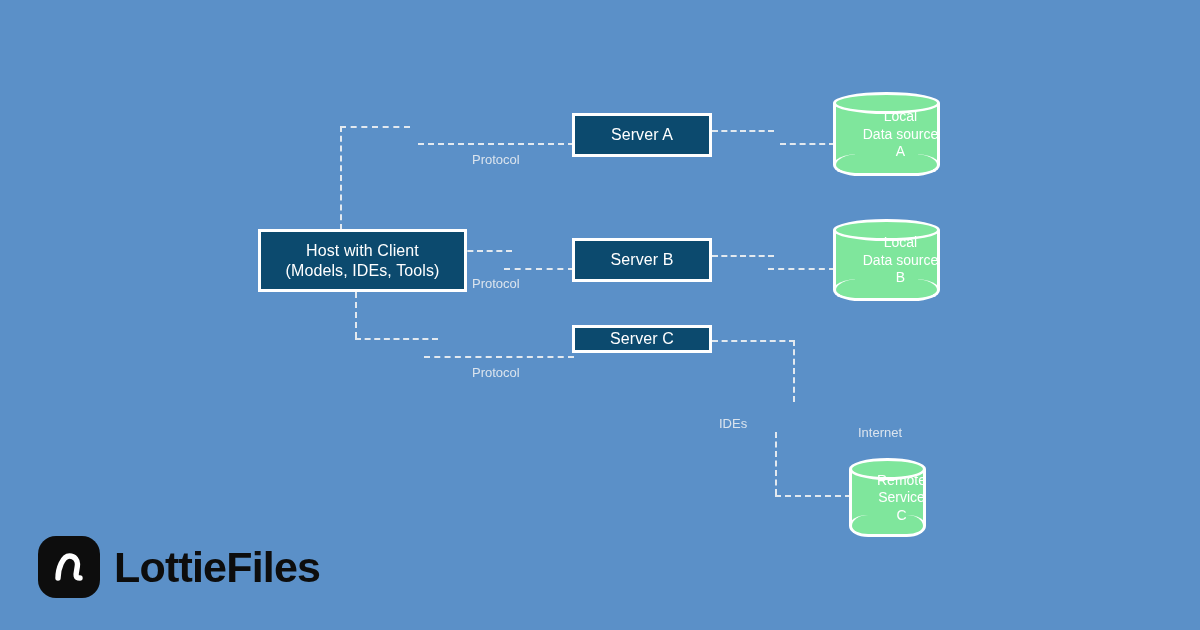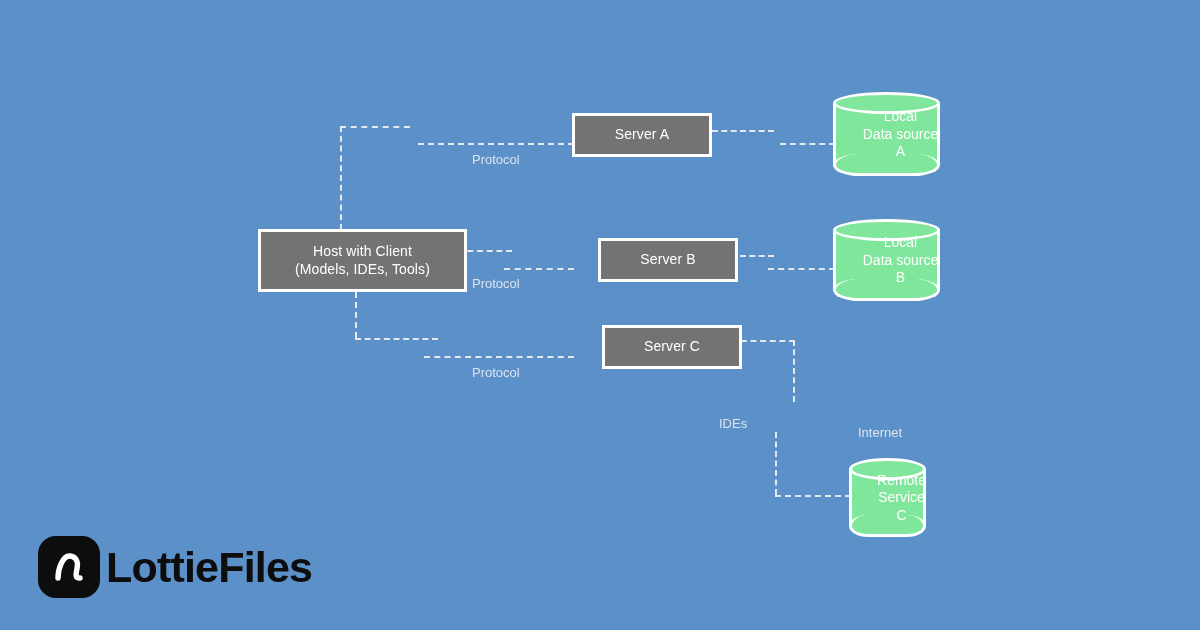--- a/index.html
+++ b/index.html
@@ -16,29 +16,29 @@
     position: relative;
     width: 1200px;
     height: 630px;
     background: #5b90c8;
   }
 
   
   .node-box {
     position: absolute;
     box-sizing: border-box;
-    background: #737373;
+    background: #0c4a6e;
     border: 3px solid #ffffff;
     color: #ffffff;
     display: flex;
     align-items: center;
     justify-content: center;
     text-align: center;
     line-height: 1.25;
-    font-size: 14px;
+    font-size: 16px;
     letter-spacing: .1px;
   }
   .node-box .lbl { white-space: pre-line; }
 
   
   .cyl {
     position: absolute;
     color: #ffffff;
     font-size: 14px;
     line-height: 1.25;
@@ -102,21 +102,21 @@
     white-space: nowrap;
   }
 
   
   #brand {
     position: absolute;
     left: 38px;
     top: 536px;
     display: flex;
     align-items: center;
-    gap: 6px;
+    gap: 14px;
   }
   #brand .mark {
     width: 62px;
     height: 62px;
     border-radius: 18px;
     background: #0d0d0d;
     display: flex;
     align-items: center;
     justify-content: center;
   }
@@ -163,25 +163,25 @@
 
   <div class="node-box" style="left:258px; top:229px; width:209px; height:63px;">
     <span class="lbl">Host with Client
 (Models, IDEs, Tools)</span>
   </div>
 
   <div class="node-box" style="left:572px; top:113px; width:140px; height:44px;">
     <span class="lbl">Server A</span>
   </div>
 
-  <div class="node-box" style="left:572px; top:238px; width:140px; height:44px;margin-left:26px;">
+  <div class="node-box" style="left:572px; top:238px; width:140px; height:44px;">
     <span class="lbl">Server B</span>
   </div>
 
-  <div class="node-box" style="left:572px; top:325px; width:140px; height:44px;margin-left:30px;">
+  <div class="node-box" style="left:572px; top:325px; width:140px; height:28px;">
     <span class="lbl">Server C</span>
   </div>
 
   <div class="cyl" style="left:833px; top:92px; width:107px; height:84px;">
     <div class="body"></div>
     <div class="bottom"></div>
     <div class="top"></div>
     <div class="lbl">Local
 Data source A</div>
   </div>

